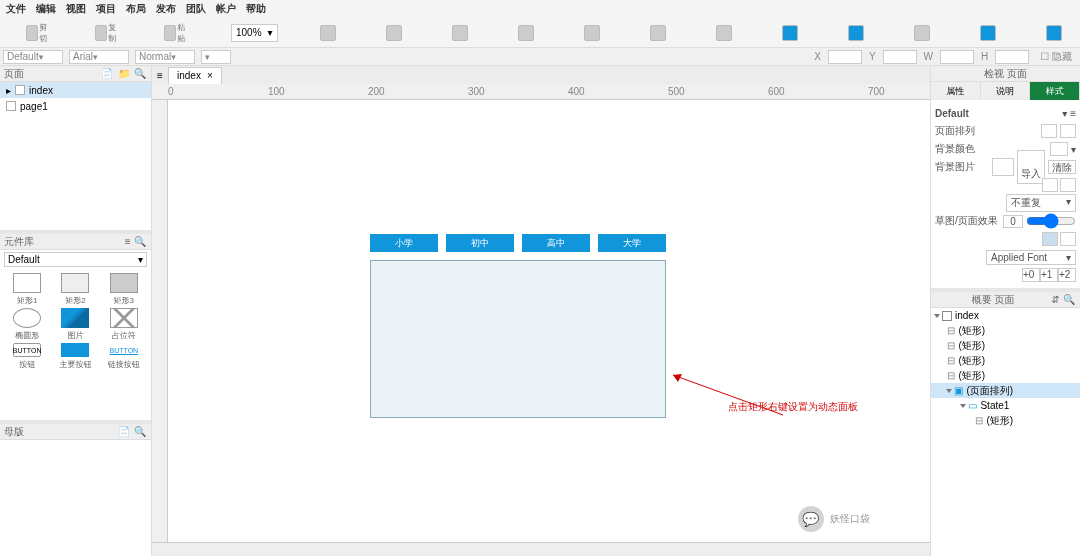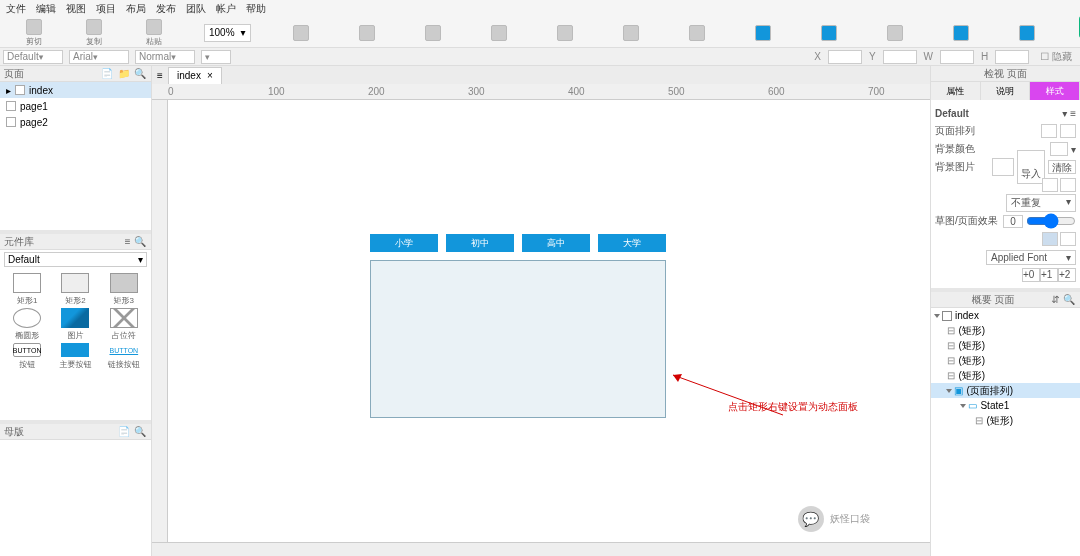--- a/index.html
+++ b/index.html
@@ -1,22 +1,22 @@
 <!DOCTYPE html>
 <html><head>
 <meta charset="utf-8">
 <style>
 * { margin: 0; padding: 0; box-sizing: border-box; font-family: "Microsoft YaHei", Arial, sans-serif; font-size: 10px; }
 body { width: 1080px; height: 556px; background: #f5f5f5; overflow: hidden; }
 
 .menubar { height: 18px; background: #f5f5f5; display: flex; padding: 0 6px; gap: 10px; align-items: center; color: #333; }
-.menubar span { cursor: pointer; }
+.menubar span { cursor: pointer; font-weight: bold; }
 
 .toolbar1 { height: 30px; background: #f5f5f5; border-bottom: 1px solid #ddd; display: flex; align-items: center; padding: 0 6px; gap: 4px; }
-.toolbar1 .tgroup { display: flex; flex-direction: column; align-items: center; gap: 1px; margin: 0 20px; }
+.toolbar1 .tgroup { display: flex; flex-direction: row; align-items: center; gap: 1px; margin: 0 20px; }
 .toolbar1 .ico { width: 16px; height: 16px; background: #ccc; border: 1px solid #bbb; border-radius: 2px; }
 .toolbar1 .lbl { font-size: 8px; color: #777; }
 .zoom { display: flex; align-items: center; border: 1px solid #ccc; background: #fff; height: 18px; padding: 0 4px; margin: 0 6px; }
 .toolbar-right { margin-left: auto; display: flex; gap: 6px; align-items: center; }
 .topbtn { width: 22px; height: 22px; border-radius: 3px; }
 .topbtn.green { background: #0bb77e; }
 .topbtn.blue { background: #1296db; }
 .topbtn.purple { background: #9c5cb5; }
 .login { margin-left: 8px; margin-right: 6px; color: #555; }
 
@@ -56,21 +56,21 @@
 .ruler-v { width: 16px; background: #f0f0f0; border-right: 1px solid #ccc; }
 .canvas { flex: 1; background: #fff; position: relative; overflow: hidden; }
 .blue-btn { position: absolute; height: 18px; width: 68px; background: #1296db; color: #fff; display: flex; align-items: center; justify-content: center; font-size: 9px; }
 .bigrect { position: absolute; border: 1px solid #8ab; background: #eaf2f6; }
 .anno-text { position: absolute; color: #d20000; font-size: 10px; }
 .scrollbar-h { height: 14px; background: #eee; border-top: 1px solid #ccc; }
 
 .rightpanel { width: 150px; display: flex; flex-direction: column; background: #fafafa; border-left: 1px solid #ddd; }
 .rtabs { display: flex; height: 18px; background: #eee; }
 .rtabs div { flex: 1; text-align: center; font-size: 9px; line-height: 18px; border-right: 1px solid #ddd; }
-.rtabs .active { background: #d946ef; color: #fff; }
+.rtabs .active { background: #15803d; color: #fff; }
 .style-body { flex: 0 0 auto; background: #fff; padding: 4px; font-size: 9px; color: #555; }
 .style-row { display: flex; align-items: center; height: 18px; gap: 3px; }
 .style-row .lbl2 { flex: 1; }
 .smbtn { width: 16px; height: 14px; border: 1px solid #ccc; background: #fff; }
 .swatch { width: 18px; height: 14px; border: 1px solid #ccc; }
 .outliner { flex: 1; background: #fff; overflow: auto; }
 .outliner .orow { display: flex; align-items: center; height: 15px; gap: 3px; padding-left: 4px; font-size: 9px; }
 .outliner .orow.sel { background: #cfe6f9; }
 .tri { width: 0; height: 0; border-left: 4px solid #777; border-top: 3px solid transparent; border-bottom: 3px solid transparent; }
 .tri.open { transform: rotate(90deg); }
@@ -201,24 +201,20 @@
     <div class="page-tree">
       <div class="row active">
           <span>▸</span>
           <div class="page-ico"></div>
           <span>index</span>
         </div>
       <div class="row sub">
           <div class="page-ico"></div>
           <span>page1</span>
         </div>
-      <div class="row sub">
-          <div class="page-ico"></div>
-          <span>page2</span>
-        </div>
     </div>
     <div class="resizer"></div>
 
     <div class="panel-header">
       <span>元件库</span>
       <div class="sp">
           <span>≡</span>
           <span>🔍</span>
         </div>
     </div>

